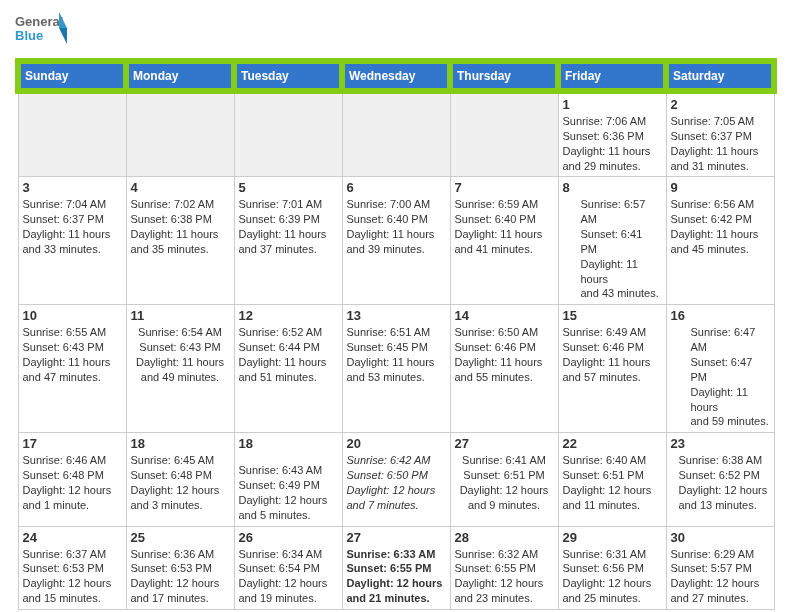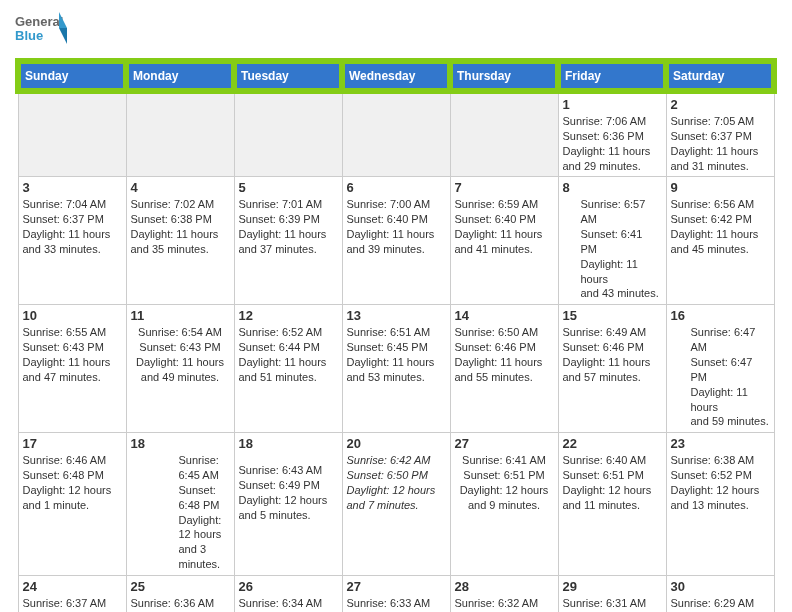--- a/index.html
+++ b/index.html
@@ -233,21 +233,21 @@
       <tr>
         <td>
           <span class="day-number">17</span>
           <div class="day-info" style="white-space: pre-line;">Sunrise: 6:46 AM
 Sunset: 6:48 PM
 Daylight: 12 hours
 and 1 minute.</div>
         </td>
         <td>
           <span class="day-number">18</span>
-          <div class="day-info" style="white-space: pre-line; margin-left: 48px;">Sunrise: 6:45 AM
+          <div class="day-info" style="white-space: pre-line;">Sunrise: 6:45 AM
 Sunset: 6:48 PM
 Daylight: 12 hours
 and 3 minutes.</div>
         </td>
         <td>
           <span class="day-number">18</span>
           <div class="day-info" style="white-space: pre-line; margin-top: 12px;">Sunrise: 6:43 AM
 Sunset: 6:49 PM
 Daylight: 12 hours
 and 5 minutes.</div>
@@ -268,21 +268,21 @@
         </td>
         <td>
           <span class="day-number">22</span>
           <div class="day-info" style="white-space: pre-line;">Sunrise: 6:40 AM
 Sunset: 6:51 PM
 Daylight: 12 hours
 and 11 minutes.</div>
         </td>
         <td>
           <span class="day-number">23</span>
-          <div class="day-info" style="white-space: pre-line;">Sunrise: 6:38 AM
+          <div class="day-info" style="white-space: pre-line; margin-left: 8px;">Sunrise: 6:38 AM
 Sunset: 6:52 PM
 Daylight: 12 hours
 and 13 minutes.</div>
         </td>
       </tr>
       <tr>
         <td>
           <span class="day-number">24</span>
           <div class="day-info" style="white-space: pre-line;">Sunrise: 6:37 AM
 Sunset: 6:53 PM
@@ -298,21 +298,21 @@
         </td>
         <td>
           <span class="day-number">26</span>
           <div class="day-info" style="white-space: pre-line;">Sunrise: 6:34 AM
 Sunset: 6:54 PM
 Daylight: 12 hours
 and 19 minutes.</div>
         </td>
         <td>
           <span class="day-number">27</span>
-          <div class="day-info" style="white-space: pre-line;">Sunrise: 6:33 AM
+          <div class="day-info" style="white-space: pre-line; font-weight: bold;">Sunrise: 6:33 AM
 Sunset: 6:55 PM
 Daylight: 12 hours
 and 21 minutes.</div>
         </td>
         <td>
           <span class="day-number">28</span>
           <div class="day-info" style="white-space: pre-line;">Sunrise: 6:32 AM
 Sunset: 6:55 PM
 Daylight: 12 hours
 and 23 minutes.</div>
@@ -320,19 +320,19 @@
         <td>
           <span class="day-number">29</span>
           <div class="day-info" style="white-space: pre-line;">Sunrise: 6:31 AM
 Sunset: 6:56 PM
 Daylight: 12 hours
 and 25 minutes.</div>
         </td>
         <td>
           <span class="day-number">30</span>
           <div class="day-info" style="white-space: pre-line;">Sunrise: 6:29 AM
-Sunset: 6:18 PM
+Sunset: 5:57 PM
 Daylight: 12 hours
 and 27 minutes.</div>
         </td>
       </tr>
     </tbody>
 </table>
 
 </body></html>

